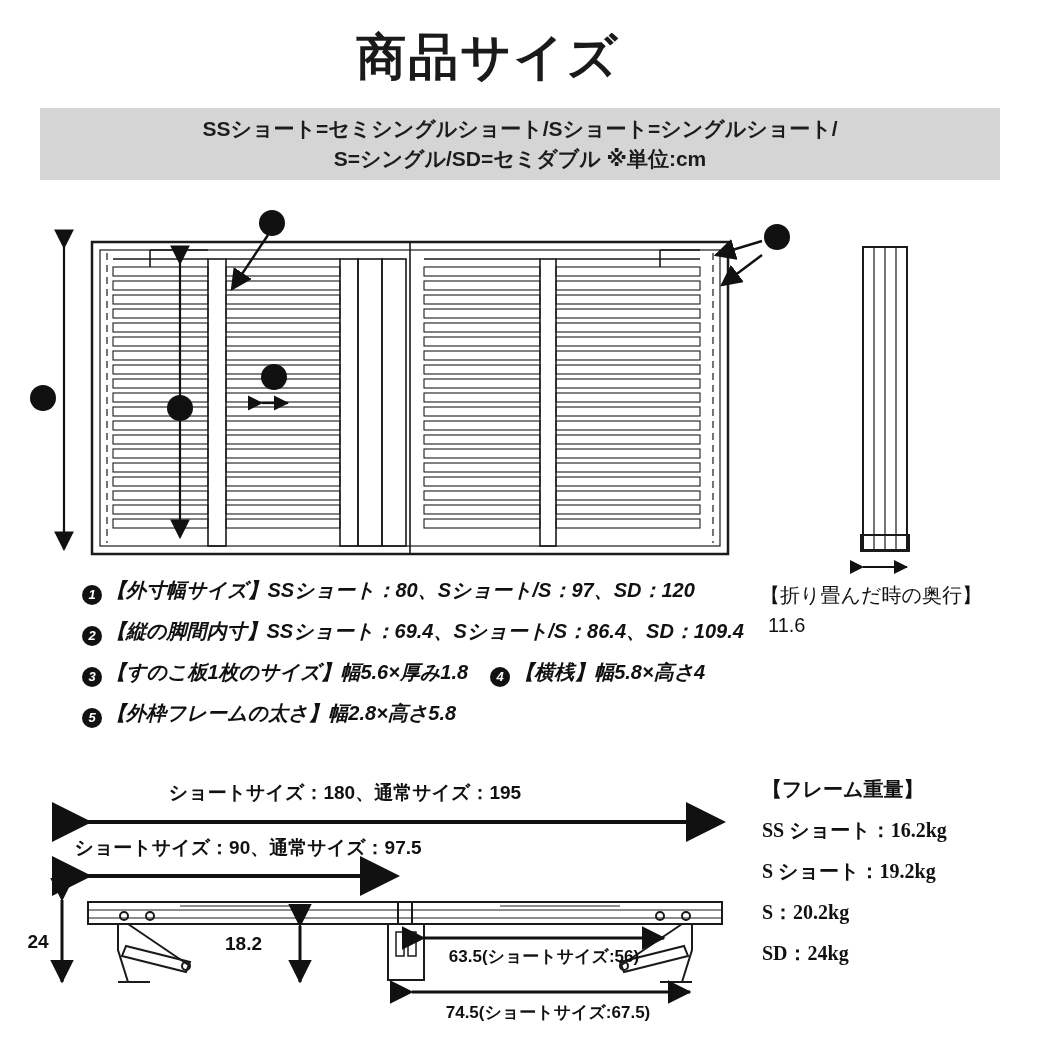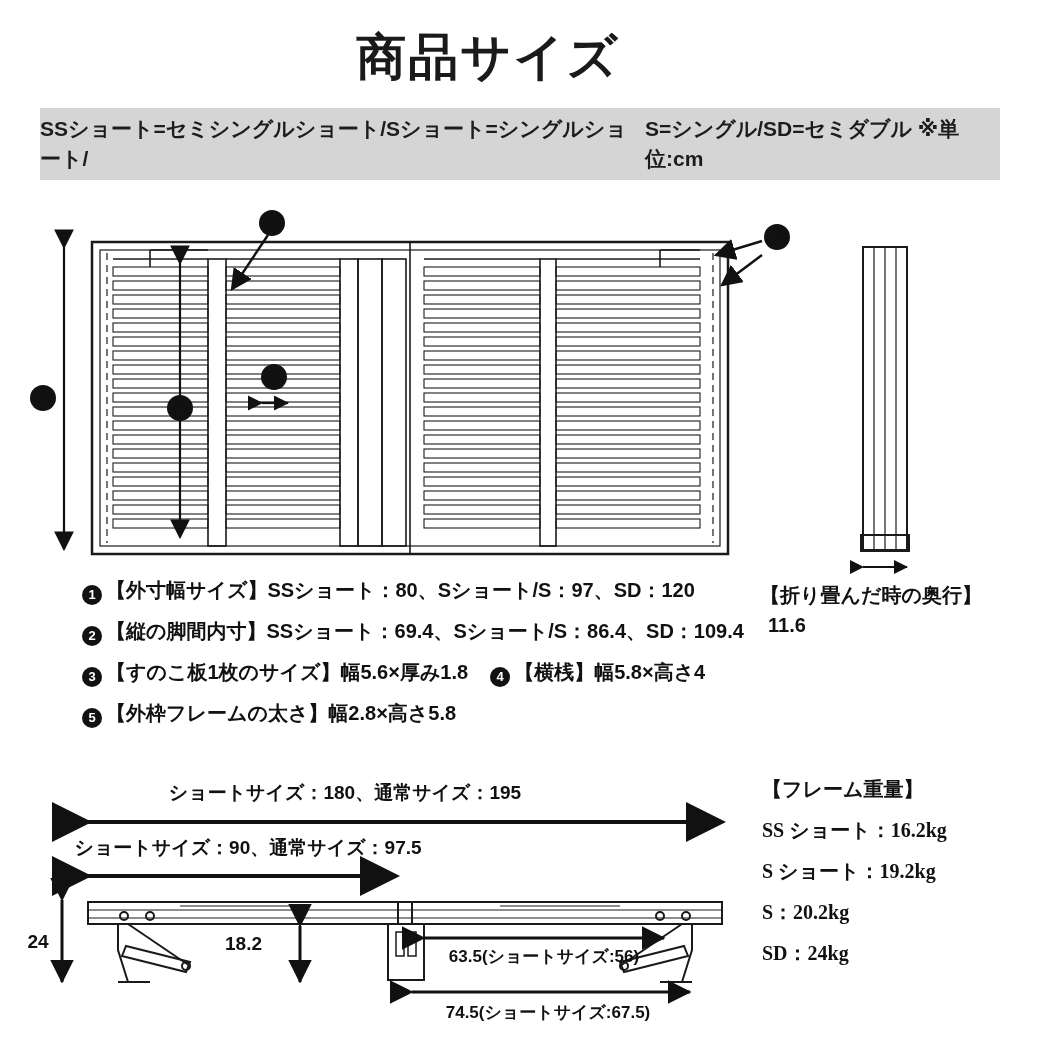--- a/index.html
+++ b/index.html
@@ -18,47 +18,47 @@
     position:absolute;left:0;top:24px;width:976px;
     text-align:center;
     font-size:50px;font-weight:bold;letter-spacing:2px;
     color:#1a1a1a;
   }
 
   
   .band{
     position:absolute;left:40px;top:108px;width:960px;height:72px;
     background:#d5d5d5;
-    display:flex;flex-direction:row;align-items:center;justify-content:center;
+    display:flex;flex-direction:column;align-items:center;justify-content:center;
   }
   .band-line{font-size:21px;font-weight:bold;color:#1c1c1c;line-height:1.45;}
 
   
   .drawing{position:absolute;left:0;top:205px;width:1040px;height:380px;}
 
   svg{display:block;overflow:visible;}
 
   
   .legend{position:absolute;left:82px;top:580px;width:700px;}
   .legend-row{
     font-size:20px;font-weight:bold;color:#111;
-    line-height:1.0;margin-bottom:16px;white-space:nowrap;
+    line-height:1.0;margin-bottom:16px;white-space:nowrap;font-style:italic;
   }
   .bullet{
     display:inline-block;width:20px;height:20px;border-radius:50%;
     background:#111;color:#fff;font-size:13px;font-weight:bold;
     text-align:center;line-height:20px;margin-right:4px;
     vertical-align:-2px;
   }
   .legend-gap{display:inline-block;width:22px;}
 
   
   .fold-cap{
     position:absolute;left:760px;top:580px;width:270px;
-    font-size:20px;font-weight:bold;color:#111;line-height:1.5;
+    font-size:20px;font-weight:normal;color:#111;line-height:1.5;
   }
   .fold-cap .num{display:block;margin-left:8px;}
 
   
   .weights{
     position:absolute;left:762px;top:778px;width:270px;
     font-size:20px;font-weight:bold;color:#111;
   }
   .weights div{margin-bottom:19px;line-height:1.1;font-family:Liberation Serif, serif;}
 

